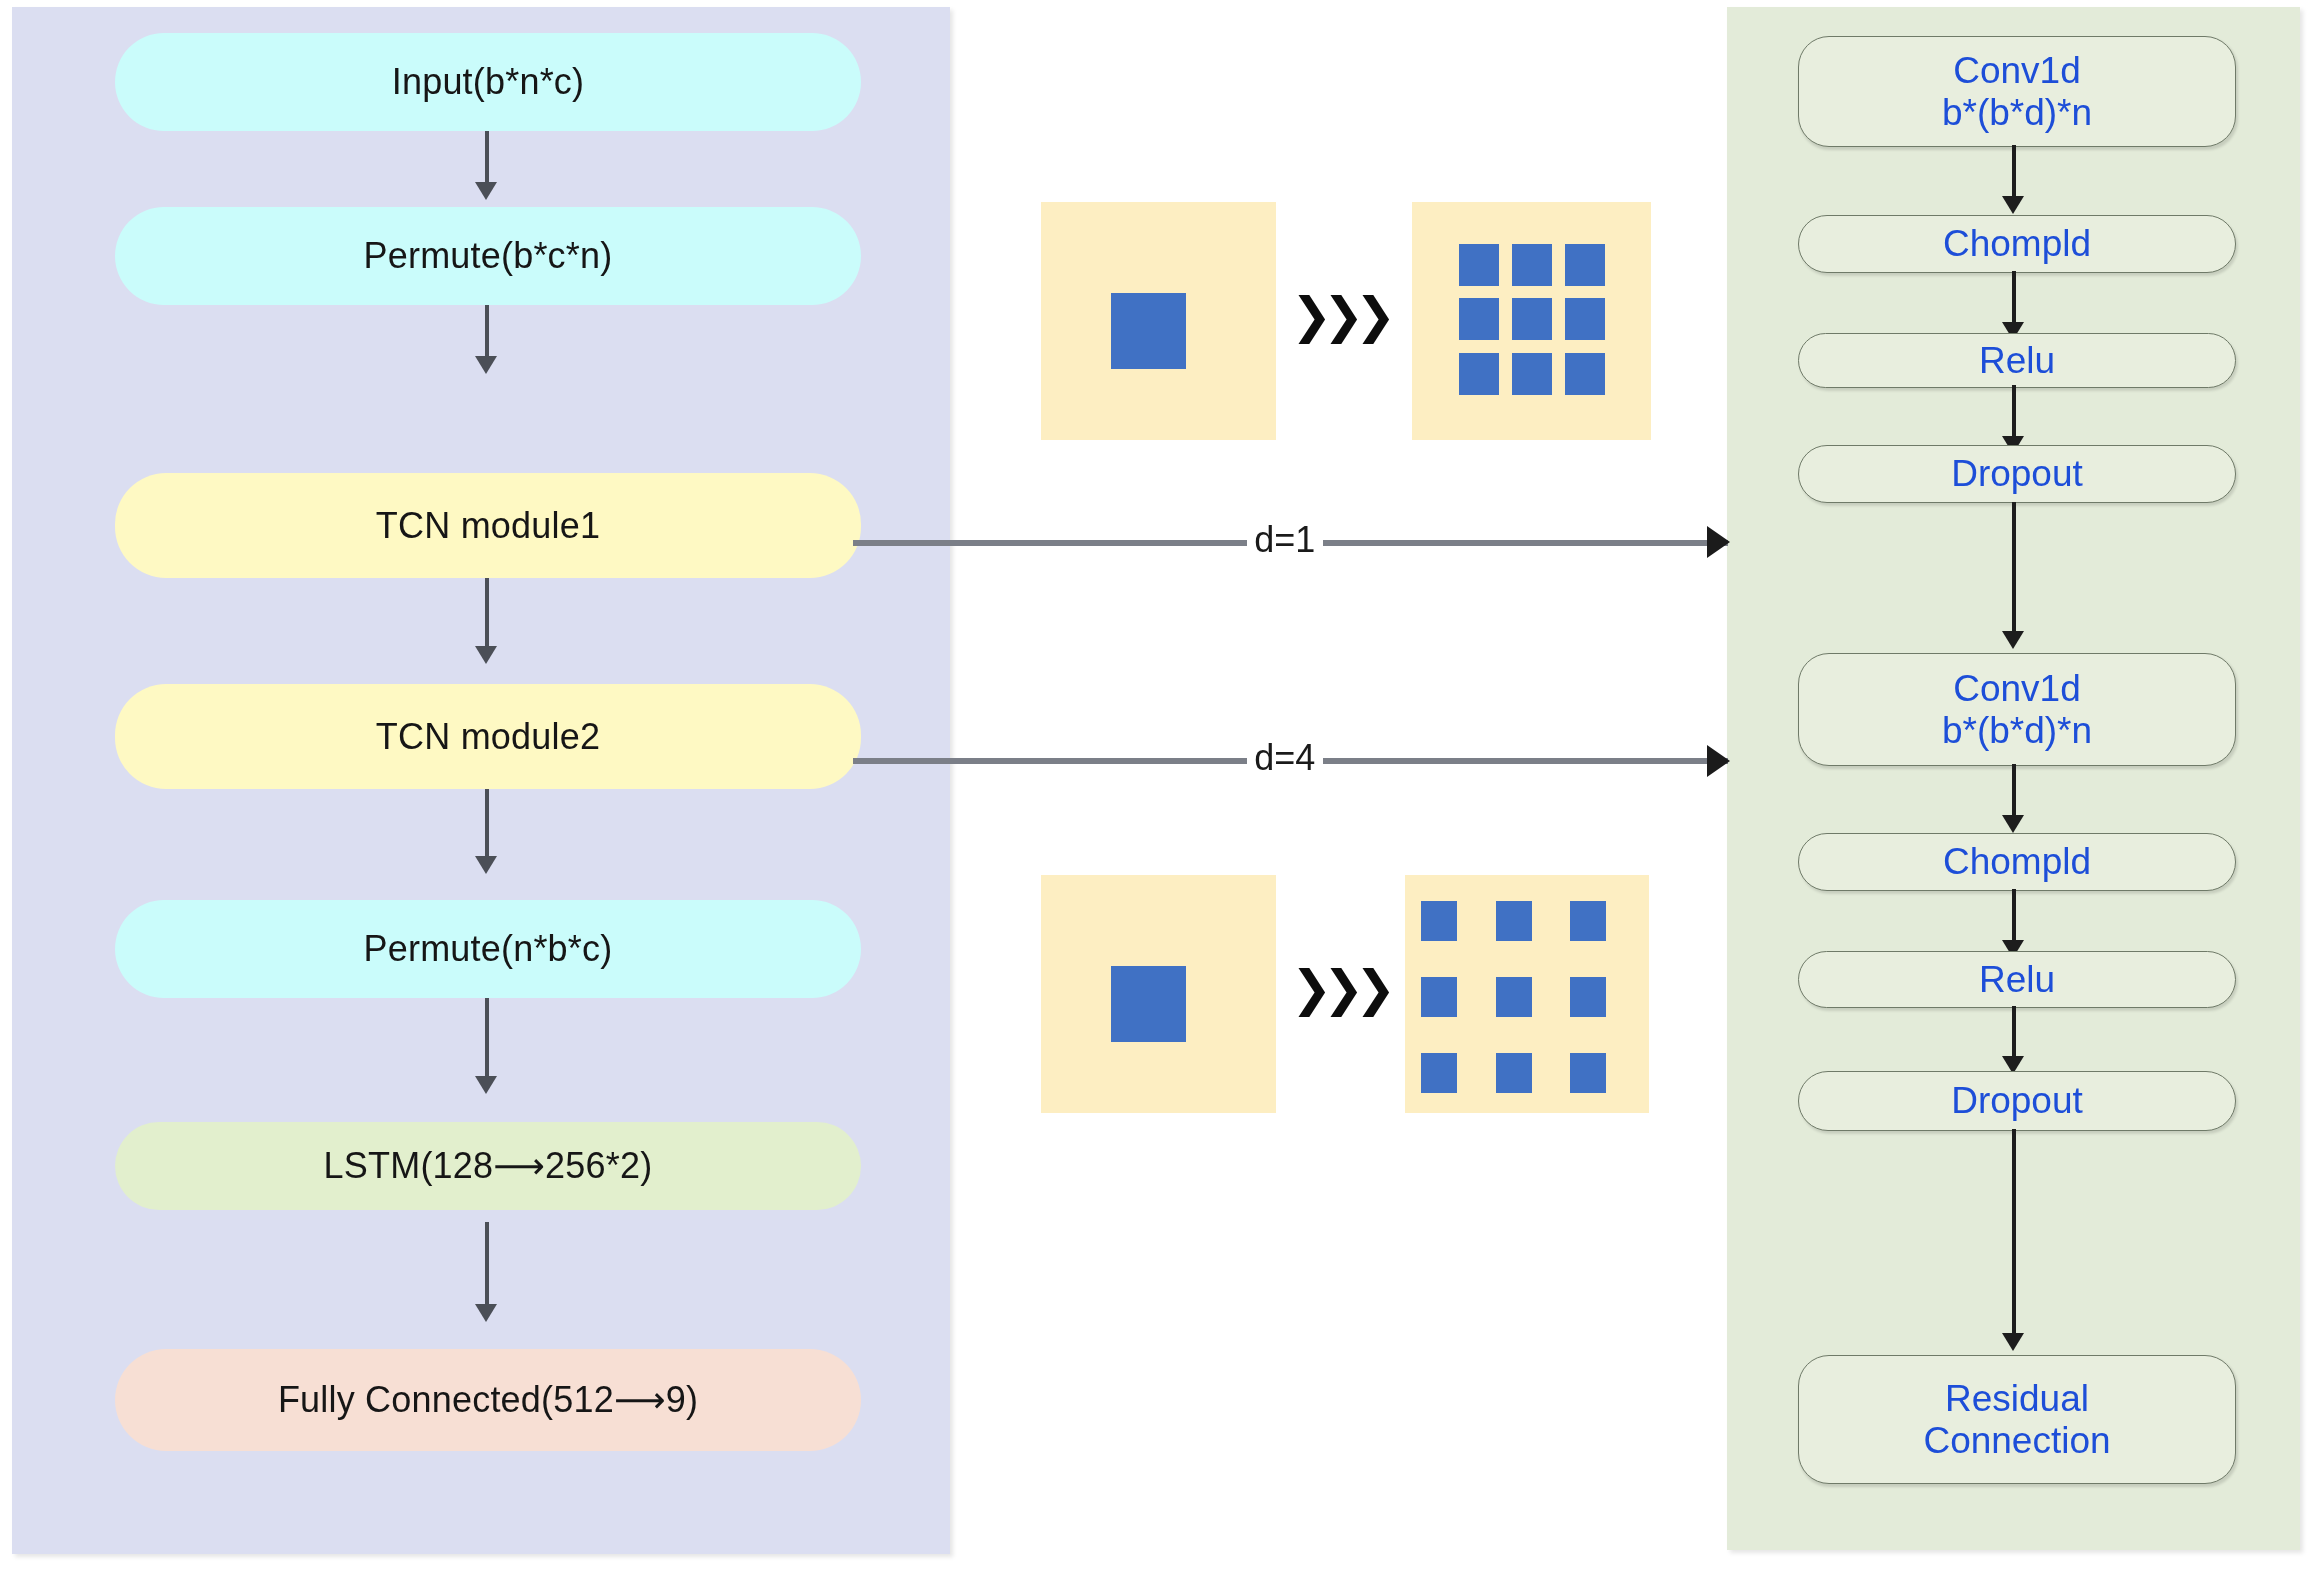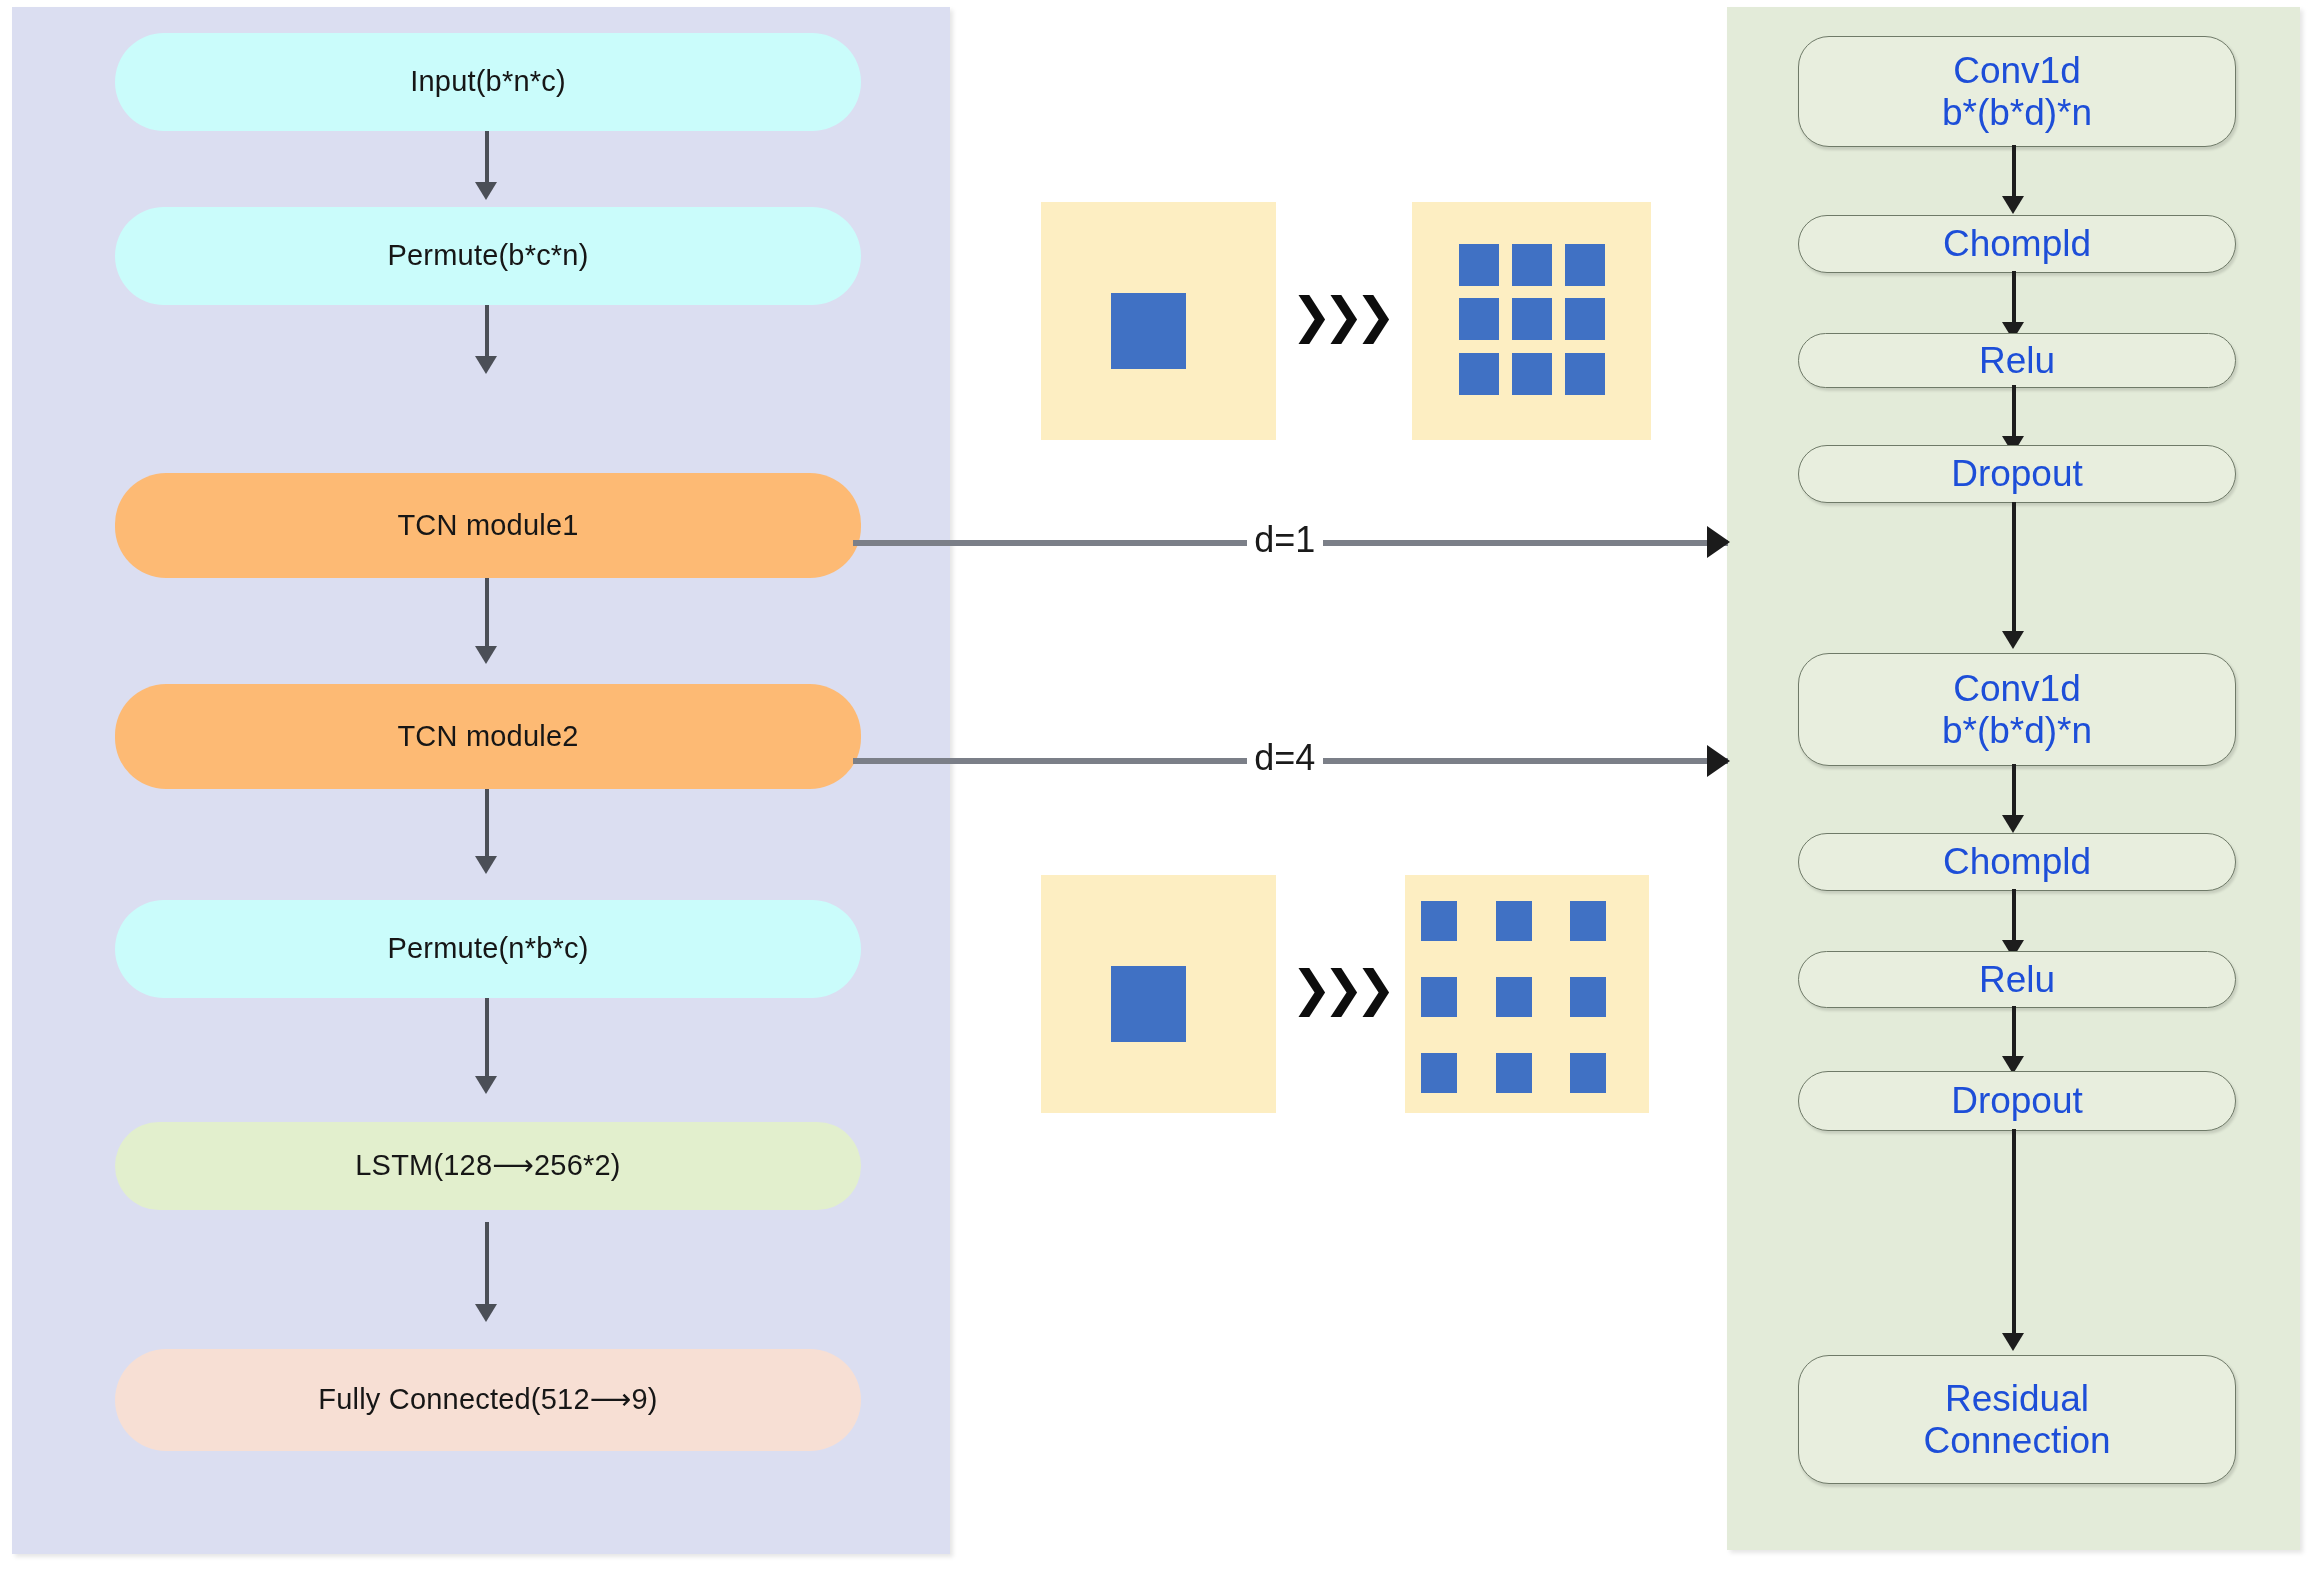--- a/index.html
+++ b/index.html
@@ -36,26 +36,26 @@
 
   
   .pill {
     position: absolute;
     border-radius: 51px;
     display: flex;
     align-items: center;
     justify-content: center;
     text-align: center;
     color: #161616;
-    font-size: 29px;
+    font-size: 36px;
     letter-spacing: 0.2px;
     line-height: 1.15;
   }
   .pill-cyan  { background: #cafcfb; }
-  .pill-amber { background: #fdba74; }
+  .pill-amber { background: #fef9c3; }
   .pill-green { background: #e2efcd; }
   .pill-pink  { background: #f7dfd4; }
 
   
   .obox {
     position: absolute;
     border: 1.8px solid #6f7a68;
     border-radius: 31px;
     background: #e8eede;
     display: flex;

